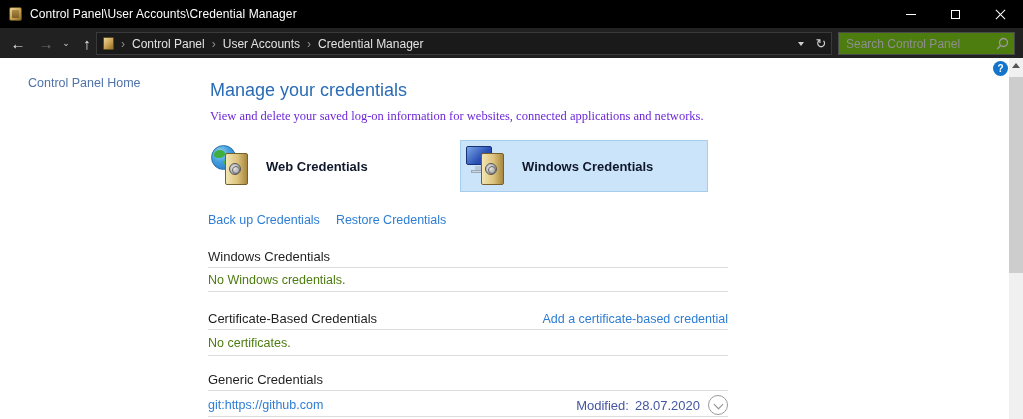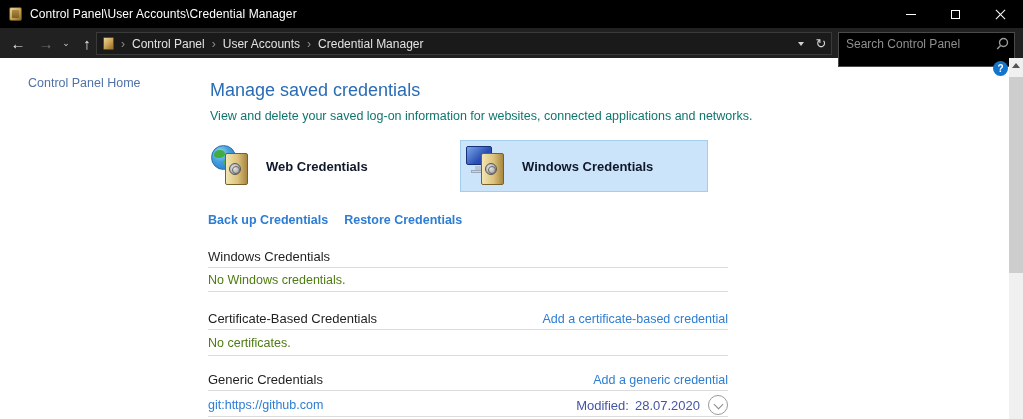--- a/index.html
+++ b/index.html
@@ -63,22 +63,22 @@
   .crumb { cursor:default; white-space:nowrap; }
   .addr-spacer { flex:1; }
   .addr-btn { width:20px; height:23px; display:flex; align-items:center; justify-content:center; color:#d2d2d2; }
   .addr-drop-glyph {
     width:0; height:0; border-left:3.5px solid transparent; border-right:3.5px solid transparent;
     border-top:4px solid #cfcfcf;
   }
   .refresh-glyph { font-size:13px; color:#d2d2d2; }
 
   .searchbox {
-    position:absolute; left:838px; top:4px; width:177px; height:35px;
-    background:#000000; border:1px solid #4a4a4a;
+    position:absolute; left:838px; top:4px; width:177px; height:23px;
+    background:#4d7c0f; border:1px solid #4a4a4a;
   }
   .searchbox input {
     position:absolute; left:0; top:0; width:152px; height:21px;
     background:transparent; border:none; outline:none;
     color:#cccccc; font-size:12px; padding-left:7px;
     font-family:"Liberation Sans", sans-serif;
   }
   .searchbox input::placeholder { color:#8f8f8f; opacity:1; }
   .search-icon { position:absolute; right:5px; top:4px; width:13px; height:13px; }
 
@@ -89,21 +89,21 @@
     display:flex; align-items:center; justify-content:center; cursor:pointer;
   }
   .scrollbar { position:absolute; right:0; top:58px; width:14px; height:361px; background:#f0f0f0; }
   .scroll-arrow { position:absolute; top:5px; left:3px; width:0; height:0;
     border-left:4px solid transparent; border-right:4px solid transparent; border-bottom:5px solid #555555; }
   .scroll-thumb { position:absolute; top:19px; left:0; width:14px; height:196px; background:#cdcdcd; }
 
   .sidebar-home { position:absolute; left:28px; top:76px; font-size:12.5px; color:#4f72a8; cursor:pointer; }
 
   .heading { position:absolute; left:210px; top:80px; font-size:18px; font-weight:400; color:#2a6cb5; }
-  .subtitle { position:absolute; left:210px; top:109px; font-size:12.5px; color:#0f766e; }
+  .subtitle { position:absolute; left:210px; top:109px; font-size:12.5px; color:#6d28d9;font-family:Liberation Serif, serif; }
 
   
   .tile { position:absolute; top:140px; height:52px; display:flex; align-items:center; cursor:pointer; }
   .tile-web { left:205px; width:250px; }
   .tile-win { left:460px; width:248px; background:#cbe4f9; border:1px solid #a5cdec; }
   .tile-iconbox { position:relative; width:44px; height:46px; margin-left:5px; flex:none; }
   .tile-label { font-size:13px; font-weight:bold; color:#0f172a; margin-left:12px; }
 
   .globe {
     position:absolute; left:1px; top:2px; width:25px; height:25px; border-radius:50%;
@@ -132,21 +132,21 @@
   }
   .safe-dial {
     position:absolute; left:3px; top:9px; width:12px; height:12px; border-radius:50%;
     background:radial-gradient(circle at 40% 40%, #ececec, #8a8a8a); border:1px solid #555555;
   }
   .safe-dial::after { content:''; position:absolute; left:2px; top:2px; width:6px; height:6px;
     border:1px solid #666666; border-radius:50%; }
 
   
   .link { color:#2d7dd4; font-size:12.5px; cursor:pointer; white-space:nowrap; }
-  .actions { position:absolute; left:208px; top:213px; display:flex; gap:16px;font-weight:bold; }
+  .actions { position:absolute; left:208px; top:213px; display:flex; gap:16px; }
 
   .sec-row { position:absolute; left:208px; width:520px; display:flex; justify-content:space-between; align-items:baseline; }
   .sec-title { font-size:13px; color:#1f1f1f; }
   .sec-empty { position:absolute; left:208px; font-size:12.5px; color:#4d7c0f; }
   .hr { position:absolute; left:208px; width:520px; height:1px; background:#dcdcdc; }
 
   .item-row { position:absolute; left:208px; top:395px; width:520px; display:flex; align-items:center; }
   .item-name { font-size:12.5px; }
   .item-spacer { flex:1; }
   .modified { font-size:13px; color:#4455a2; white-space:nowrap;text-align:right; }
@@ -223,21 +223,21 @@
   <span>?</span>
 </div>
 
 <div class="scrollbar">
   <div class="scroll-arrow"></div>
   <div class="scroll-thumb"></div>
 </div>
 
 <div class="sidebar-home">Control Panel Home</div>
 
-<div class="heading">Manage saved credentials</div>
+<div class="heading">Manage your credentials</div>
 <div class="subtitle">View and delete your saved log-on information for websites, connected applications and networks.</div>
 
 <div class="tile tile-web">
   <div class="tile-iconbox">
     <div class="globe"></div>
     <div class="safe">
       <div class="safe-dial"></div>
     </div>
   </div>
   <div class="tile-label">Web Credentials</div>
@@ -270,21 +270,20 @@
 <div class="sec-row" style="top:311px">
   <span class="sec-title">Certificate-Based Credentials</span>
   <span class="link">Add a certificate-based credential</span>
 </div>
 <div class="hr" style="top:329px"></div>
 <div class="sec-empty" style="top:336px">No certificates.</div>
 <div class="hr" style="top:355px"></div>
 
 <div class="sec-row" style="top:372px">
   <span class="sec-title">Generic Credentials</span>
-  <span class="link">Add a generic credential</span>
 </div>
 <div class="hr" style="top:390px"></div>
 
 <div class="item-row">
   <span class="link item-name">git:https://github.com</span>
   <div class="item-spacer"></div>
   <span class="modified">
     <span>Modified:</span><span class="date">28.07.2020</span>
   </span>
   <div class="chev-circle"></div>

